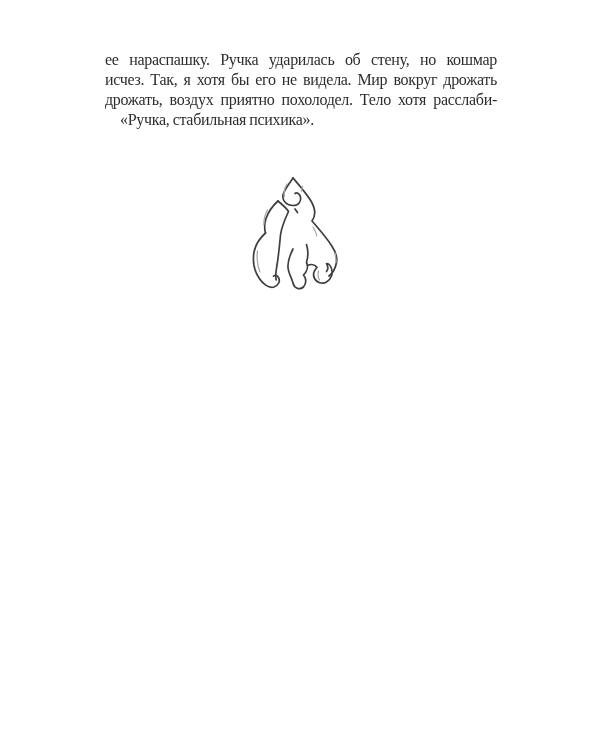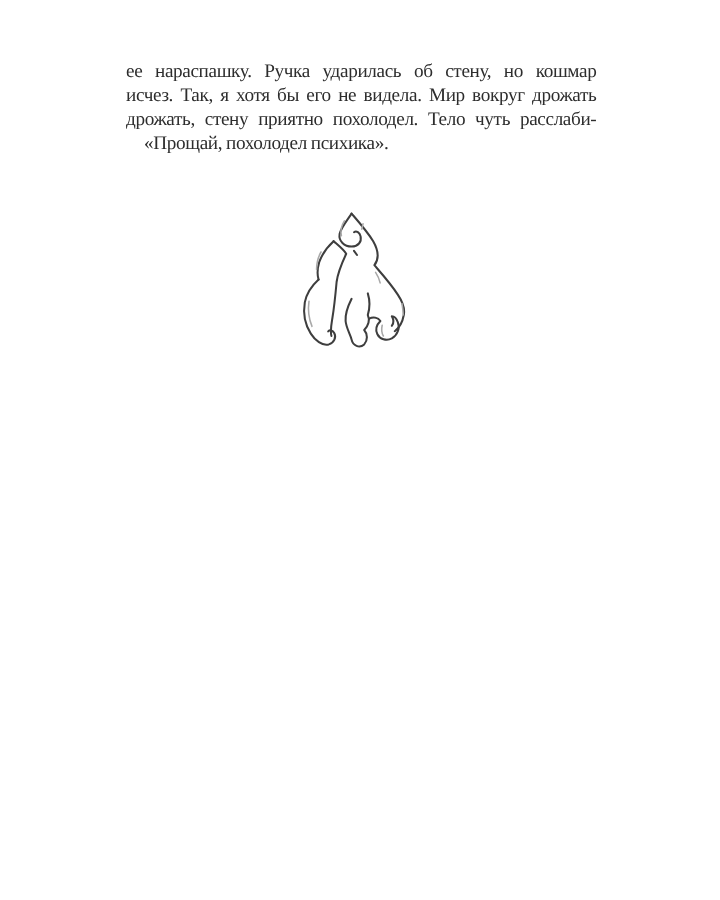--- a/index.html
+++ b/index.html
@@ -56,22 +56,22 @@
   .flame path.accent { stroke: #a9a9a9; stroke-width: 1.3; }
 </style>
 </head>
 <body>
 
 <div class="page">
 
   <div class="text-block">
     <p class="line justified">ее нараспашку. Ручка ударилась об стену, но кошмар</p>
     <p class="line justified">исчез. Так, я хотя бы его не видела. Мир вокруг дрожать</p>
-    <p class="line justified">дрожать, стену приятно похолодел. Тело чуть расслаби-</p>
-    <p class="line indented">«Прощай, похолодел психика».</p>
+    <p class="line justified">дрожать, воздух приятно похолодел. Тело хотя расслаби-</p>
+    <p class="line indented">«Ручка, стабильная психика».</p>
   </div>
 
   <svg class="flame" viewBox="0 0 95 125" xmlns="http://www.w3.org/2000/svg">
 
     <path class="main" d="M 43,8 C 39,14 34,20 33,25 C 32,31 37,35.5 43,35.5 C 48.5,35.5 51.5,31.5 50.5,27 C 49.8,23.8 47,22 45,23.5"></path>
 
     <path class="main" d="M 43,8 C 49,15 56,23 61,31 C 65,38 66.5,45 62,51 C 68,58 76,67 81.5,75.5 C 85.5,81.5 87.5,87.5 86.5,92.5 C 85.5,98 83,103 79,106"></path>
 
     <path class="main" d="M 57.5,95.5 C 61,94 65,94.5 67,97.5 C 64,100.5 62.5,104.5 64.5,108.5 C 66.5,112.5 72,114.5 76.5,112 C 81.5,109 83.5,103 81.5,98.5 C 80.5,95.5 78.5,93.5 76.5,93.5 C 78,96 78.5,99 76.5,101.5"></path>
 

